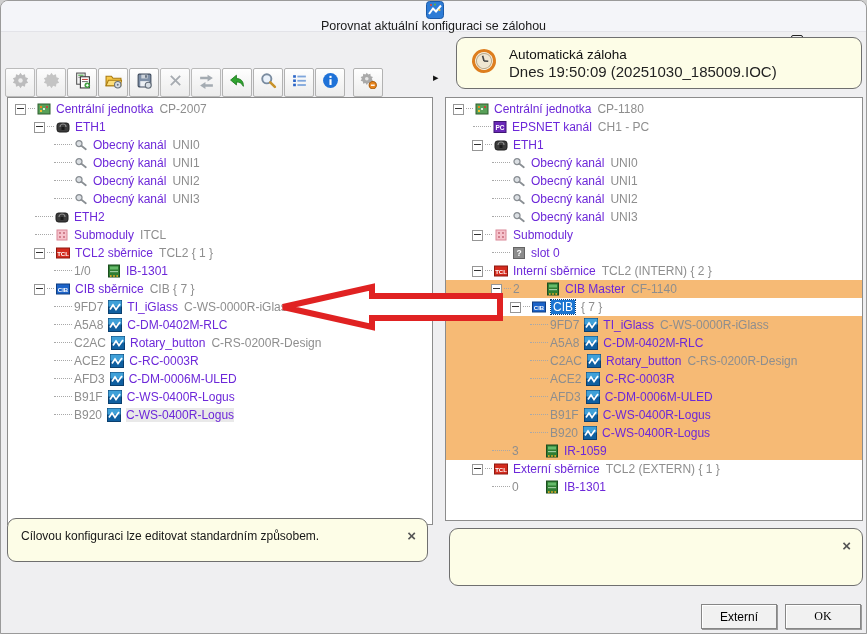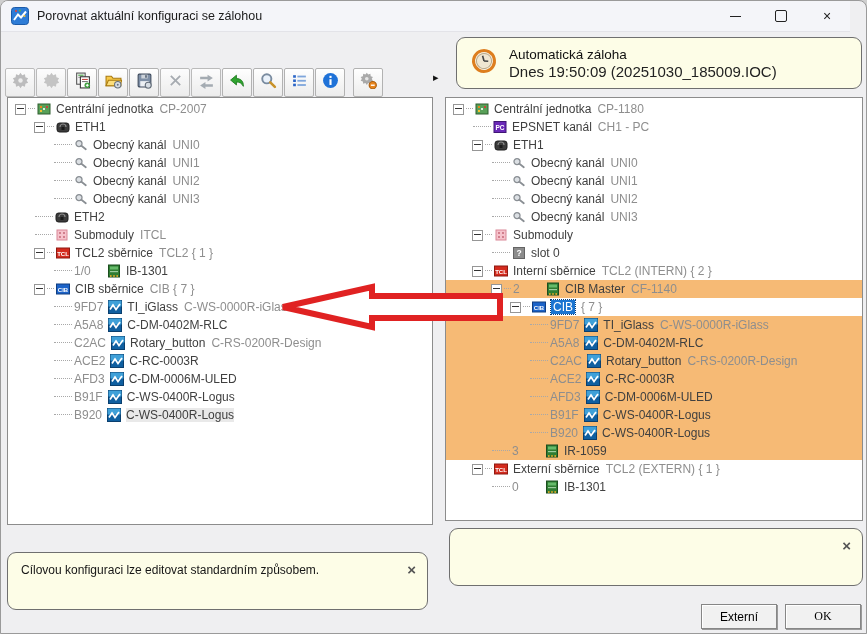--- a/index.html
+++ b/index.html
@@ -1,20 +1,20 @@
 <!DOCTYPE html>
 <html><head>
 <meta charset="utf-8">
 <style>
   html,body{margin:0;padding:0;background:#cfcfcf;font-family:"Liberation Sans",sans-serif;}
   .window{position:relative;width:867px;height:634px;background:#EFEFF1;border:1px solid #9a9a9a;
           border-radius:8px 8px 0 0;overflow:hidden;box-sizing:border-box;}
   
-  .titlebar{position:absolute;left:0;top:0;right:16px;height:30px;background:#F4F5F9;
-            display:flex;align-items:center;border-bottom:1px solid #E3E3E8;}
+  .titlebar{position:absolute;left:0;top:0;right:0;height:30px;background:#F4F5F9;
+            display:flex;align-items:center;border-bottom:1px solid #E3E3E8;flex-direction:column;}
   .titlebar .appicon{margin:0 8px 0 10px;width:18px;height:18px;flex:none;}
   .titlebar .title{font-size:12.5px;color:#1b1b1b;}
   .win-controls{margin-left:auto;display:flex;height:100%;}
   .win-btn{width:46px;height:100%;display:flex;align-items:center;justify-content:center;
            color:#222;font-size:14px;cursor:default;}
   .min-line{width:11px;height:1px;background:#222;display:block;}
   .max-box{width:10px;height:10px;border:1.2px solid #222;border-radius:2px;display:block;}
   
   .toolbar{position:absolute;left:4px;top:67px;display:flex;align-items:center;}
   .tb-btn{width:28px;height:27px;background:linear-gradient(#ffffff,#ececec);
@@ -37,30 +37,30 @@
   .tree{padding-top:2px;}
   .trow{height:18px;display:flex;align-items:center;font-size:12px;white-space:nowrap;}
   .trow.orange{background:#F6BA75;}
   .tsp{flex:none;}
   .expand{flex:none;width:9px;height:9px;border:1px solid #969696;background:#fff;position:relative;margin-left:1px;}
   .expand::after{content:"";position:absolute;left:1px;right:1px;top:3.5px;height:1px;background:#333;}
   .dots{flex:none;height:1px;border-top:1px dotted #a8a8a8;margin:0 2px;}
   .dots.short{width:7px;} .dots.long{width:18px;}
   .prefix{color:#8E8E8E;min-width:28px;text-align:left;margin-right:5px;flex:none;}
   .ticon{flex:none;width:14px;height:14px;margin-right:5px;}
-  .tlabel{color:#404040;margin-right:6px;}
+  .tlabel{color:#6d28d9;margin-right:6px;}
   .tlabel.graybg{background:#E9E9E9;}
   .tlabel.bluebg{background:#1B75D1;color:#fff;padding:0 2px;outline:1px dotted #0a3f7a;}
   .tvalue{color:#8E8E8E;}
   
   .arrow-overlay{position:absolute;left:268px;top:280px;width:240px;height:54px;z-index:6;pointer-events:none;}
   
   .msg{position:absolute;background:#FDFDE7;border:1px solid #6f6f6f;border-radius:9px;
        box-sizing:border-box;padding:9px 34px 8px 13px;font-size:12px;color:#161616;line-height:1.45;}
-  .msg.left{left:6px;top:551px;width:421px;height:58px;}
+  .msg.left{left:6px;top:517px;width:421px;height:44px;}
   .msg.right{left:448px;top:527px;width:414px;height:58px;}
   .msg .close{position:absolute;right:11px;top:6px;font-size:15px;font-weight:bold;color:#555;}
   
   .fbtn{position:absolute;width:76px;height:25px;background:#F1F1F1;border:1px solid #868686;
         box-shadow:inset 1px 1px 0 #ffffff, 1px 1px 0 #9a9a9a;
         display:flex;align-items:center;justify-content:center;font-size:12px;color:#000;box-sizing:border-box;}
   .fbtn.cancel{left:700px;top:603px;}
   .fbtn.ok{left:784px;top:603px;font-family:Liberation Serif, serif;}
 </style>
 </head>

